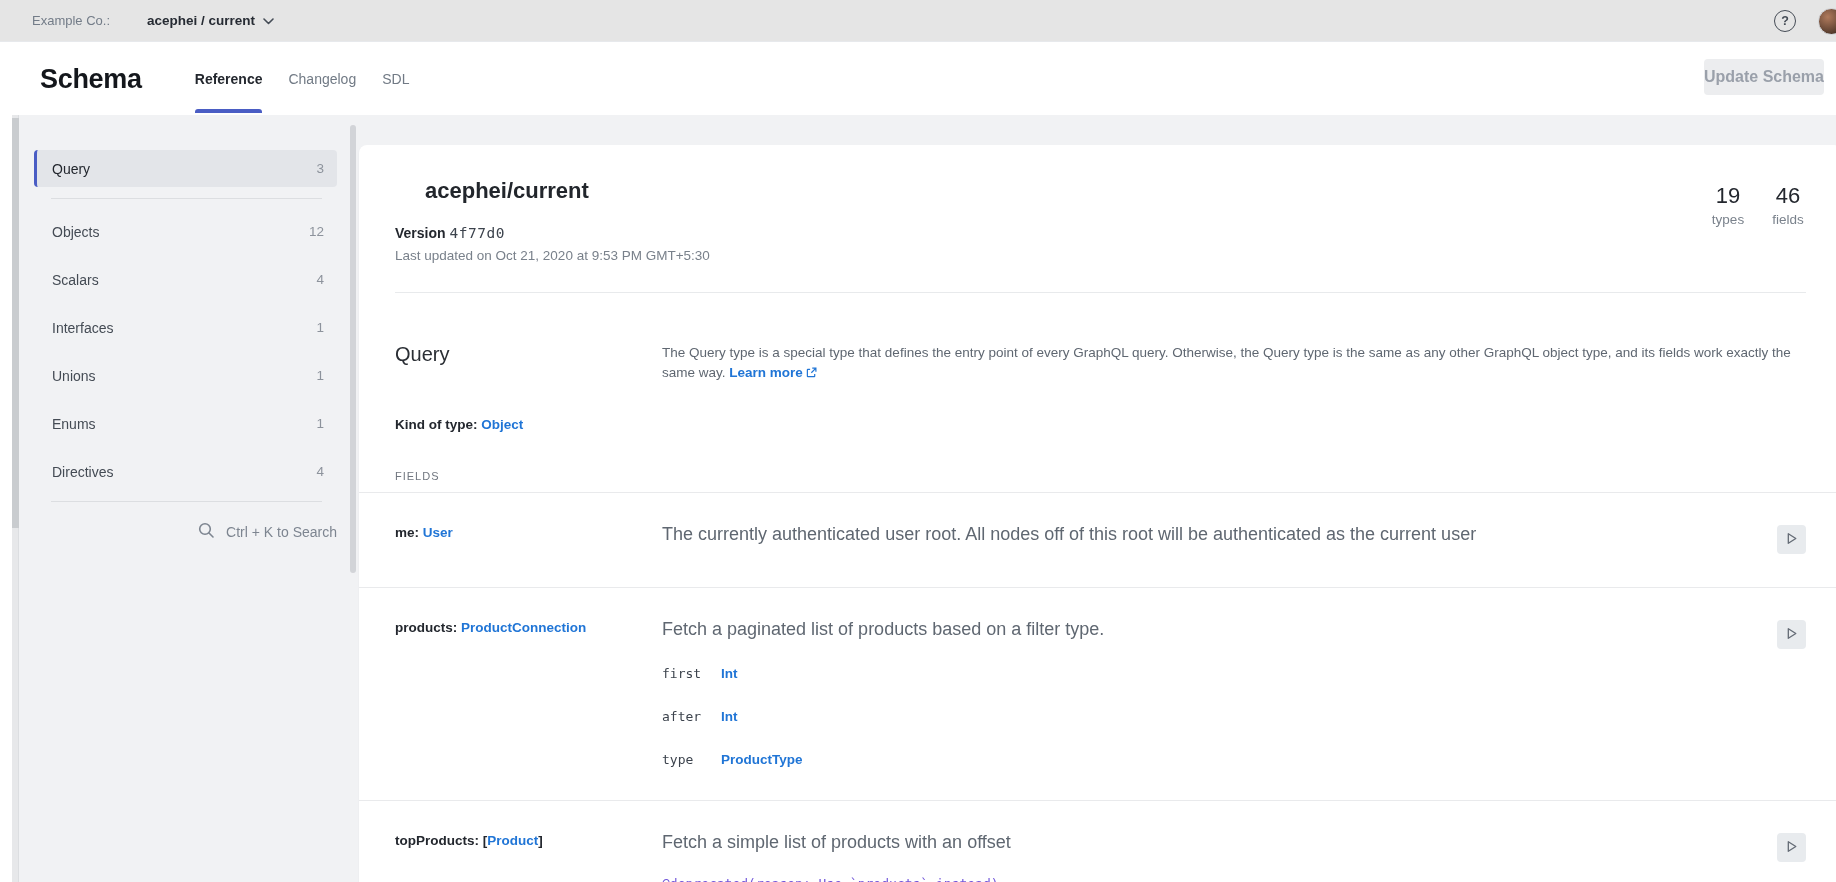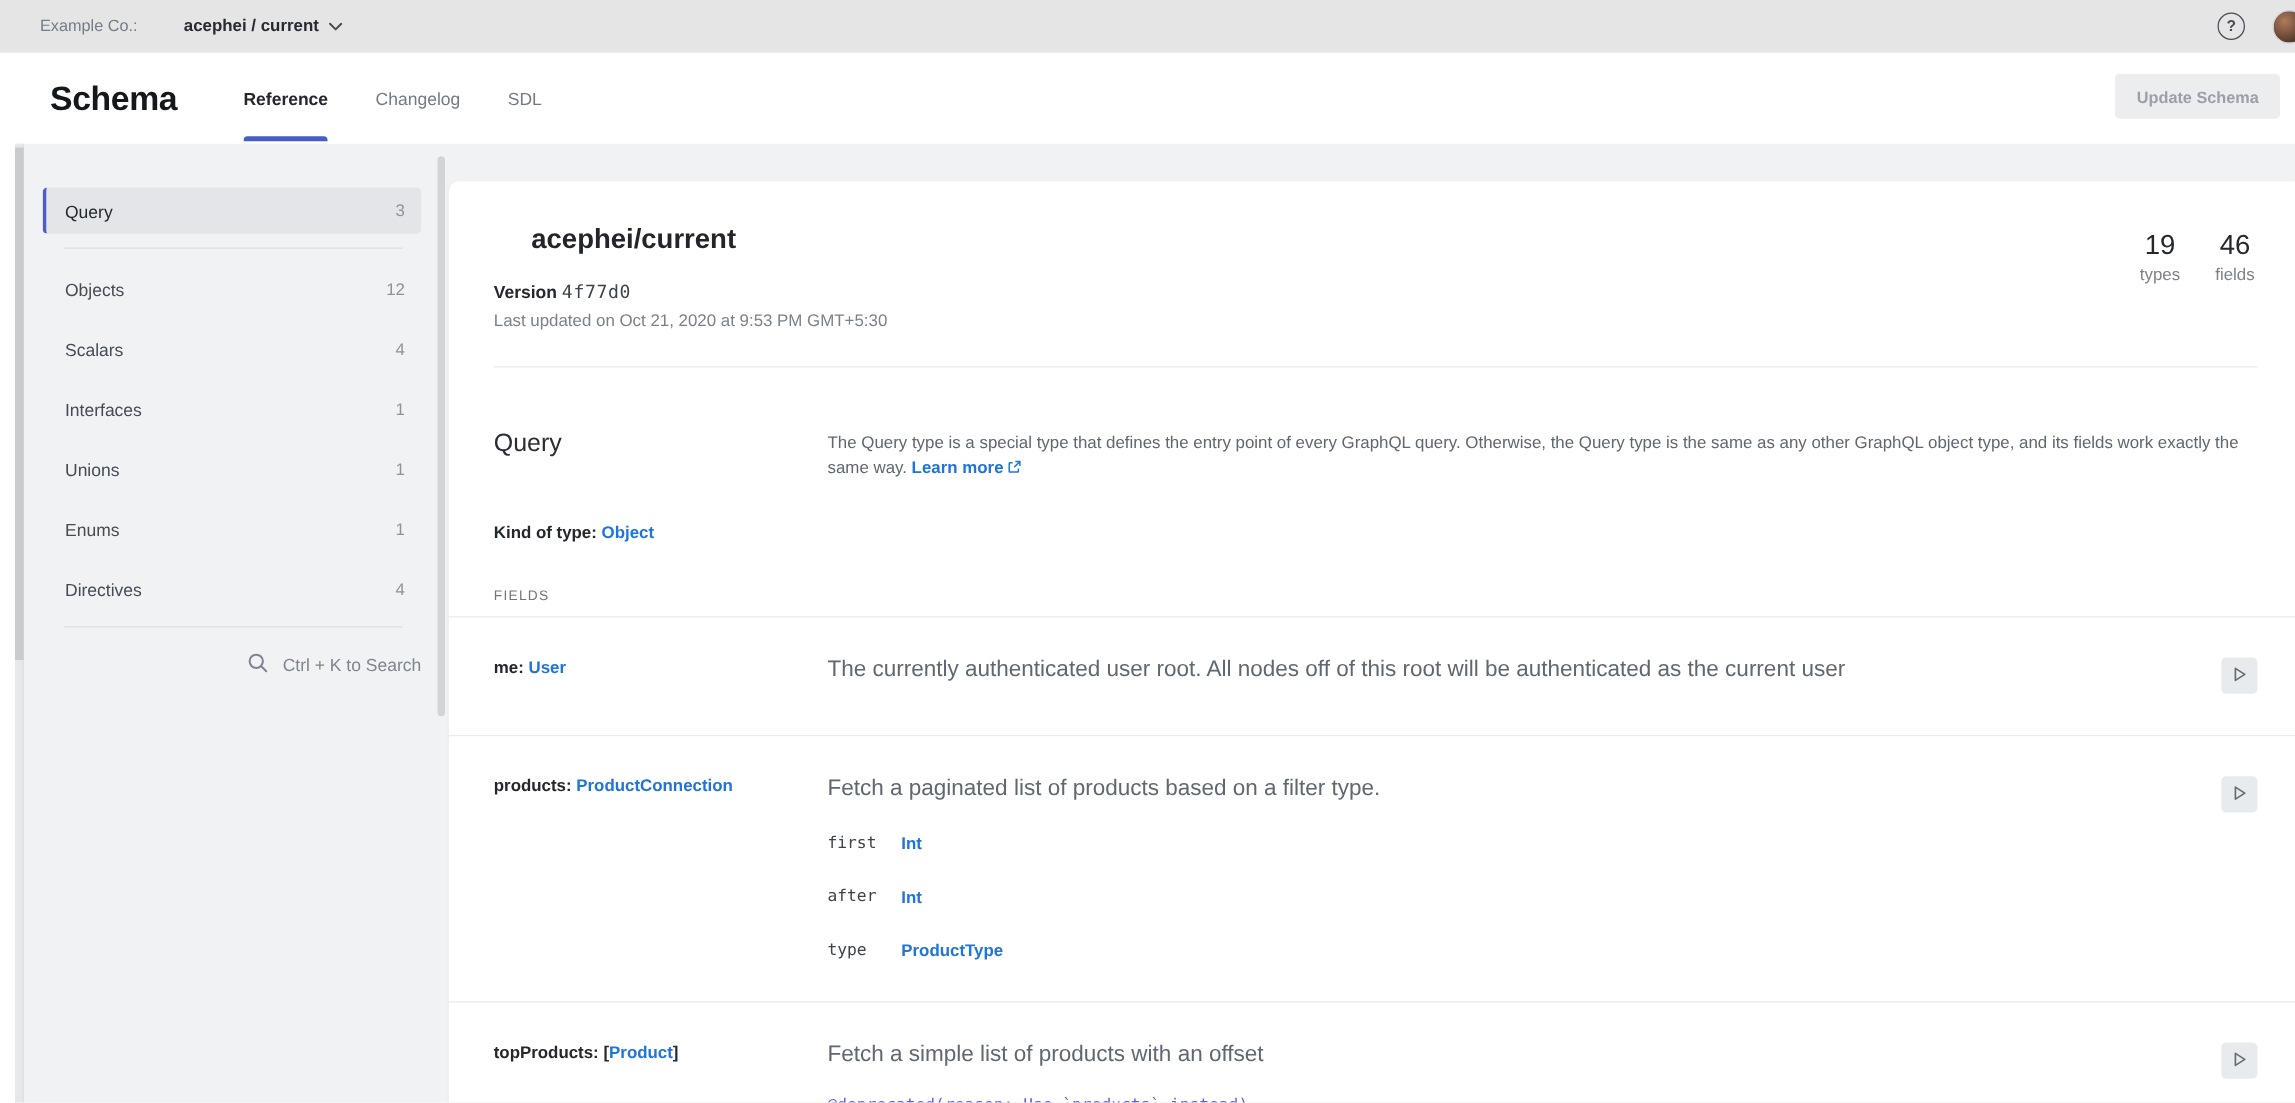--- a/index.html
+++ b/index.html
@@ -18,28 +18,28 @@
     display:flex; align-items:center; justify-content:center; font-size:12.5px; font-weight:700;
     color:#454c56; margin-right:22px; cursor:pointer; }
   .avatar { width:27px; height:27px; border-radius:50%; margin-right:-9px;
     background:radial-gradient(circle at 35% 32%, #b07a5c 0%, #6b4a38 55%, #2c1f18 100%);
     border:1px solid #cfd2d6; }
 
   
   .pagehead { position:absolute; left:0; top:43px; width:1836px; height:72px; background:#fff; }
   .pagehead-inner { display:flex; align-items:center; height:100%; padding-left:40px; }
   .page-title { font-size:27px; font-weight:700; color:#14171c; letter-spacing:-0.3px; }
-  .tabs { display:flex; gap:38px; margin-left:53px; height:100%; }
+  .tabs { display:flex; gap:26px; margin-left:53px; height:100%; }
   .tab { position:relative; height:100%; display:flex; align-items:center;
     font-size:14px; color:#717a85; cursor:pointer; }
   .tab.active { color:#23272e; font-weight:700; }
   .tab.active::after { content:""; position:absolute; left:0; right:0; bottom:2px;
     height:4px; background:#4a5dc4; border-radius:3px 3px 0 0; }
-  .update-btn { position:absolute; right:12px; top:16px; height:36px; padding:0 17px;
-    background:#ecedef; color:#9aa0aa; font-size:13px; font-weight:700;
+  .update-btn { position:absolute; right:12px; top:16px; height:36px; padding:0 0;
+    background:#ecedef; color:#9aa0aa; font-size:16px; font-weight:700;
     border:none; border-radius:4px; font-family:inherit; }
 
   
   .content { position:absolute; left:12px; top:115px; width:1836px; height:767px; background:#f1f2f4; }
   .win-scrollbar { position:absolute; left:0; top:0; width:7px; height:767px; background:#e7e8ea;
     border-right:1px solid #dcdee1; }
   .win-scrollbar .thumb { position:absolute; left:0; top:3px; width:7px; height:410px;
     background:#c9cccf; }
 
   

